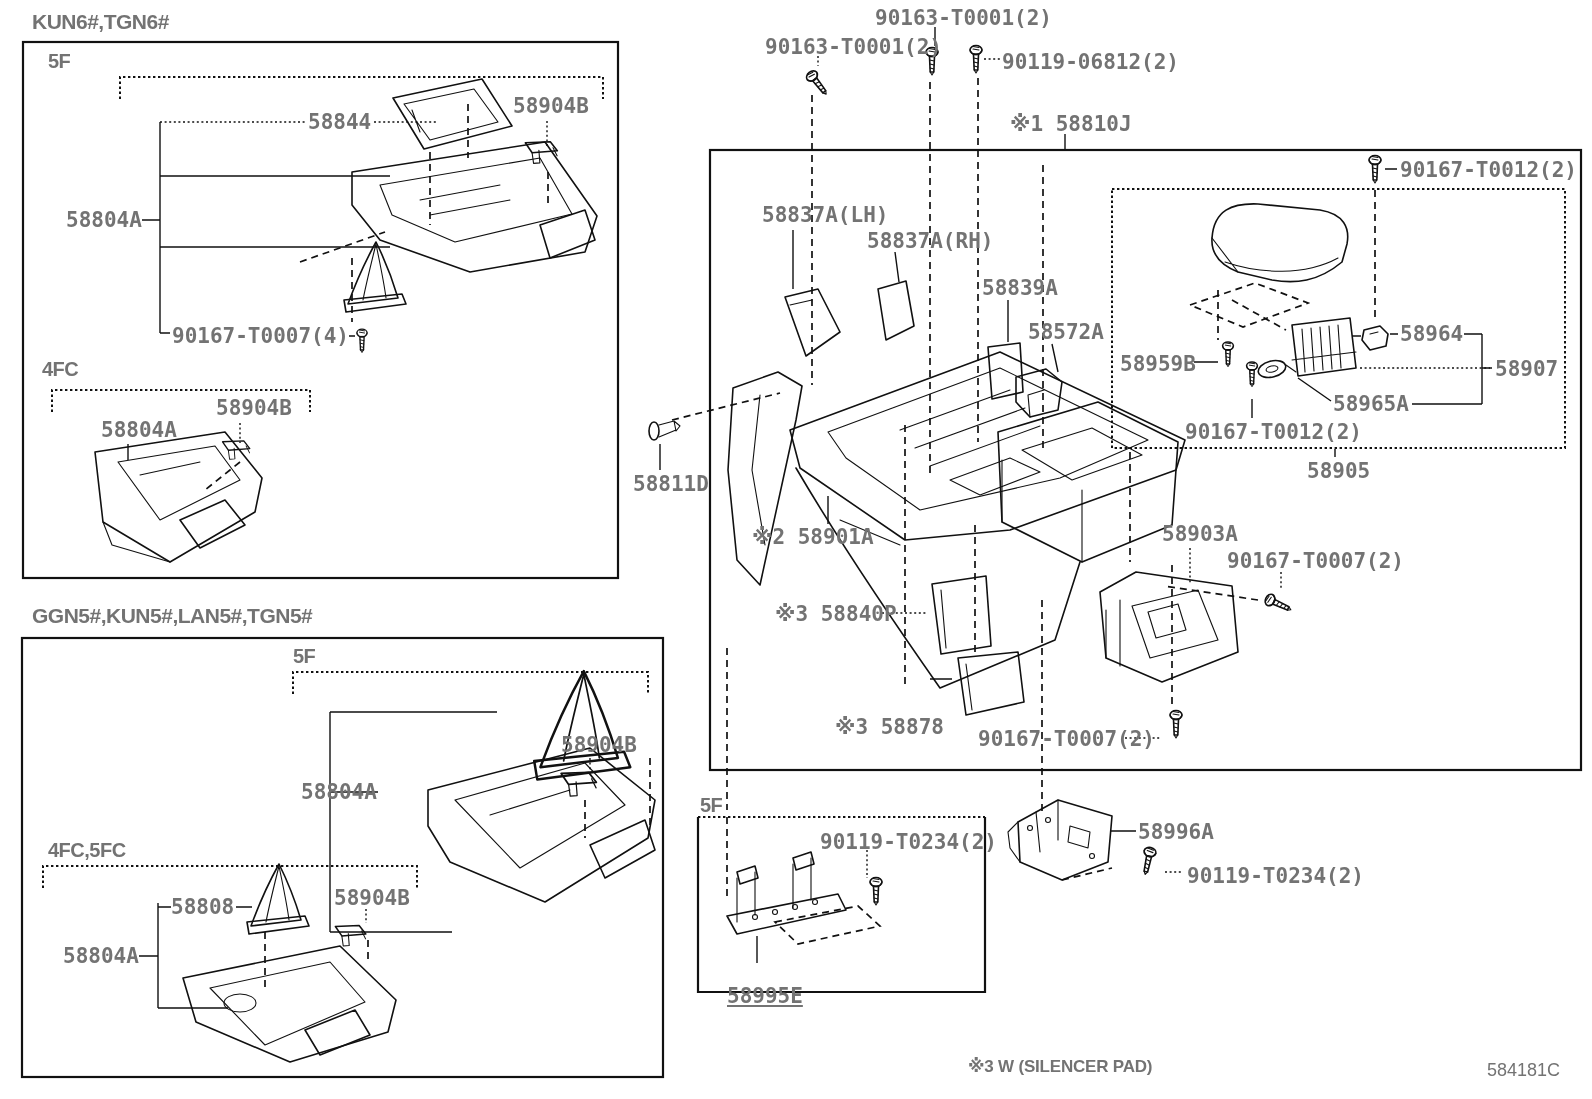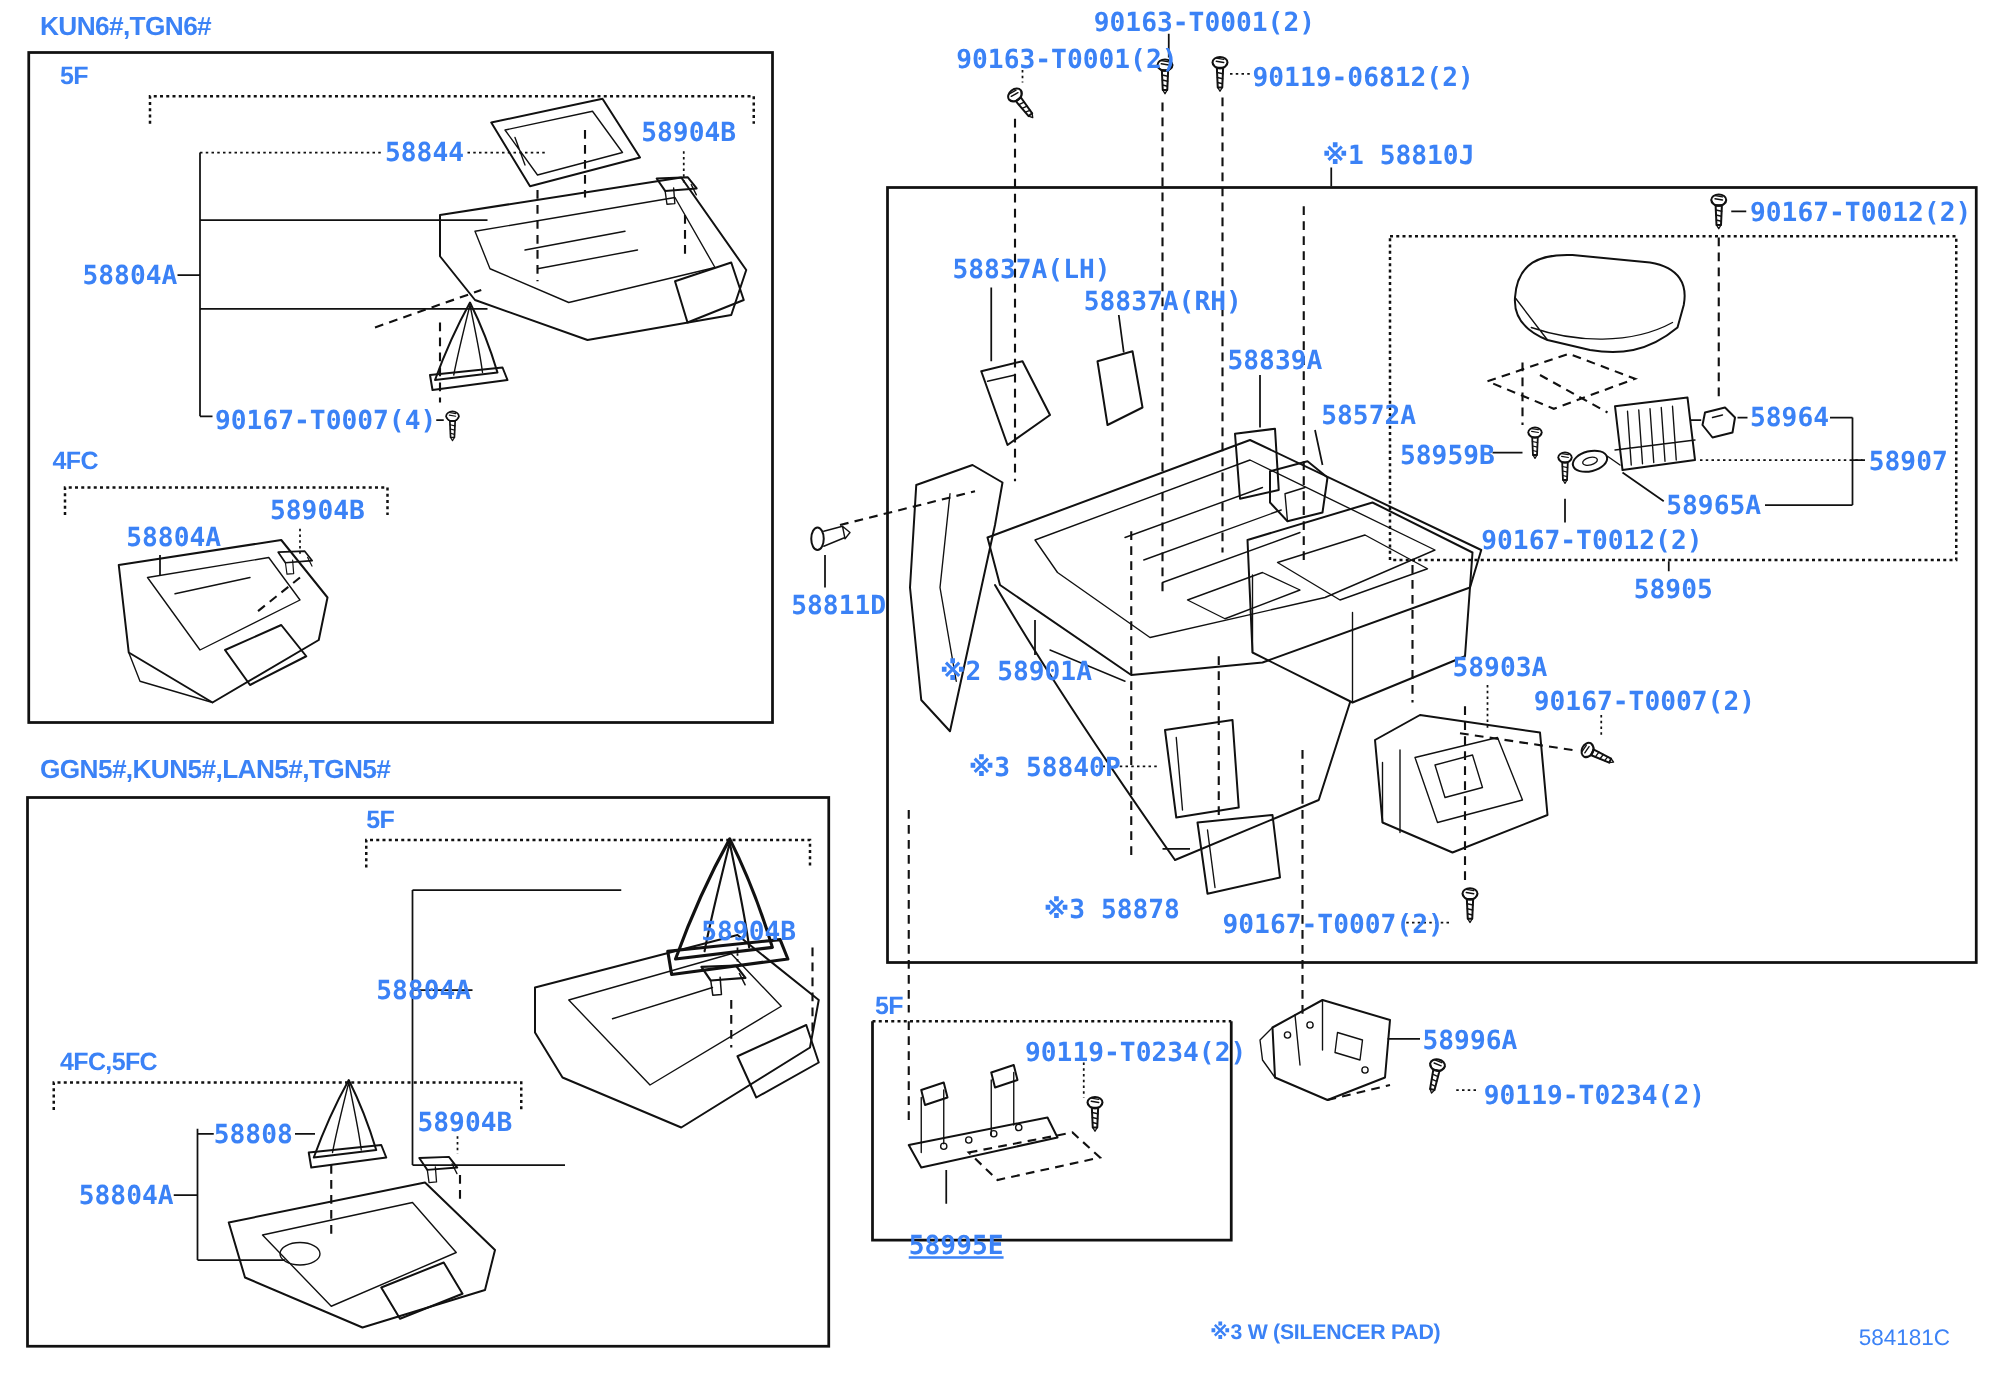--- a/index.html
+++ b/index.html
@@ -1,19 +1,19 @@
 <!DOCTYPE html>
 <html><head>
 <meta charset="utf-8">
 <style>
   html,body{margin:0;padding:0;background:#fff;}
   #canvas{position:relative;width:1592px;height:1099px;background:#fff;overflow:hidden;
           font-family:"DejaVu Sans Mono","DejaVu Sans",monospace;}
   #art{position:absolute;left:0;top:0;}
-  .lbl{position:absolute;white-space:nowrap;color:#3b82f6;}
+  .lbl{position:absolute;white-space:nowrap;color:#737373;}
   .part{font:bold 21px "DejaVu Sans Mono","DejaVu Sans",monospace;letter-spacing:0;}
   .sub{font:bold 20px "Liberation Sans","DejaVu Sans",sans-serif;letter-spacing:-0.5px;}
   .title{font:bold 21px "Liberation Sans","DejaVu Sans",sans-serif;letter-spacing:-0.5px;}
   .legend{font:bold 17px "Liberation Sans","DejaVu Sans",sans-serif;letter-spacing:-0.2px;}
   .code{font:18px "Liberation Sans","DejaVu Sans",sans-serif;}
   
   .s{stroke:#111;fill:none;stroke-width:1.6;stroke-linejoin:round;stroke-linecap:round;}
   .thin{stroke:#111;fill:none;stroke-width:1.1;stroke-linejoin:round;stroke-linecap:round;}
   .s2{stroke:#111;fill:none;stroke-width:2.2;}
   .ld{stroke:#111;fill:none;stroke-width:1.4;}
@@ -233,26 +233,26 @@
       <div class="lbl sub" style="left: 293px; top: 645px;">5F</div>
       <div class="lbl part" style="left: 561px; top: 733px;">58904B</div>
       <div class="lbl part" style="left: 301px; top: 780px;">58804A</div>
       <div class="lbl sub" style="left: 48px; top: 839px;">4FC,5FC</div>
       <div class="lbl part" style="left: 171px; top: 895px;">58808</div>
       <div class="lbl part" style="left: 334px; top: 886px;">58904B</div>
       <div class="lbl part" style="left: 63px; top: 944px;">58804A</div>
       <div class="lbl part" style="left: 875px; top: 6px;">90163-T0001(2)</div>
       <div class="lbl part" style="left: 765px; top: 35px;">90163-T0001(2)</div>
       <div class="lbl part" style="left: 1002px; top: 50px;">90119-06812(2)</div>
-      <div class="lbl part" style="left: 1010px; top: 112px; margin-left: 48px;">※1 58810J</div>
+      <div class="lbl part" style="left: 1010px; top: 112px;">※1 58810J</div>
       <div class="lbl part" style="left: 1400px; top: 158px;">90167-T0012(2)</div>
       <div class="lbl part" style="left: 762px; top: 203px;">58837A(LH)</div>
       <div class="lbl part" style="left: 867px; top: 229px;">58837A(RH)</div>
       <div class="lbl part" style="left: 982px; top: 276px;">58839A</div>
-      <div class="lbl part" style="left: 1028px; top: 320px; margin-left: 29px;">58572A</div>
+      <div class="lbl part" style="left: 1028px; top: 320px;">58572A</div>
       <div class="lbl part" style="left: 1400px; top: 322px;">58964</div>
       <div class="lbl part" style="left: 1120px; top: 352px;">58959B</div>
       <div class="lbl part" style="left: 1495px; top: 357px;">58907</div>
       <div class="lbl part" style="left: 1333px; top: 392px;">58965A</div>
       <div class="lbl part" style="left: 1185px; top: 420px;">90167-T0012(2)</div>
       <div class="lbl part" style="left: 1307px; top: 459px;">58905</div>
       <div class="lbl part" style="left: 633px; top: 472px;">58811D</div>
       <div class="lbl part" style="left: 752px; top: 525px;">※2 58901A</div>
       <div class="lbl part" style="left: 1162px; top: 522px;">58903A</div>
       <div class="lbl part" style="left: 1227px; top: 549px;">90167-T0007(2)</div>

